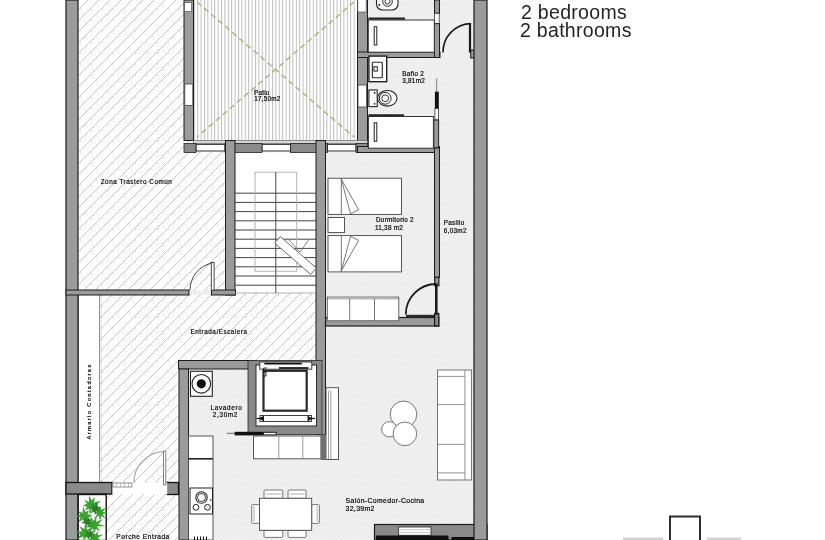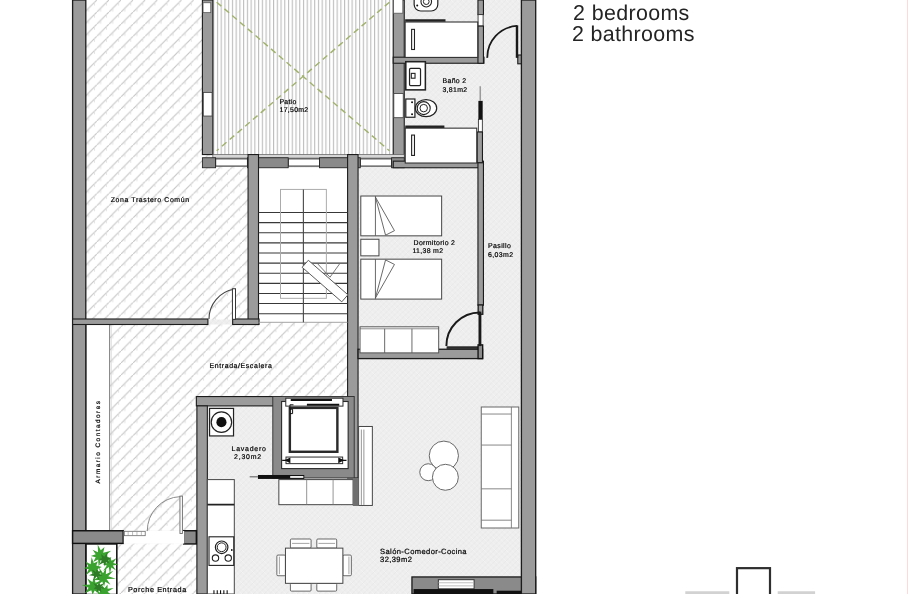--- a/index.html
+++ b/index.html
@@ -1,16 +1,16 @@
 <!DOCTYPE html>
 <html><head>
 <meta charset="utf-8">
 <style>
   html,body{margin:0;padding:0;background:#ffffff;}
-  .page{position:relative;width:825px;height:540px;overflow:hidden;background:#fca5a5;
+  .page{position:relative;width:825px;height:540px;overflow:hidden;background:#b91c1c;
         font-family:"Liberation Sans", sans-serif;}
   .page svg{filter:blur(0px);}
   svg text{font-family:"Liberation Sans", sans-serif;}
 </style>
 </head>
 <body>
 <div class="page">
 <svg width="825" height="540" viewBox="0 0 825 540">
 <defs>
   <pattern id="floortex" width="5" height="5" patternUnits="userSpaceOnUse">

